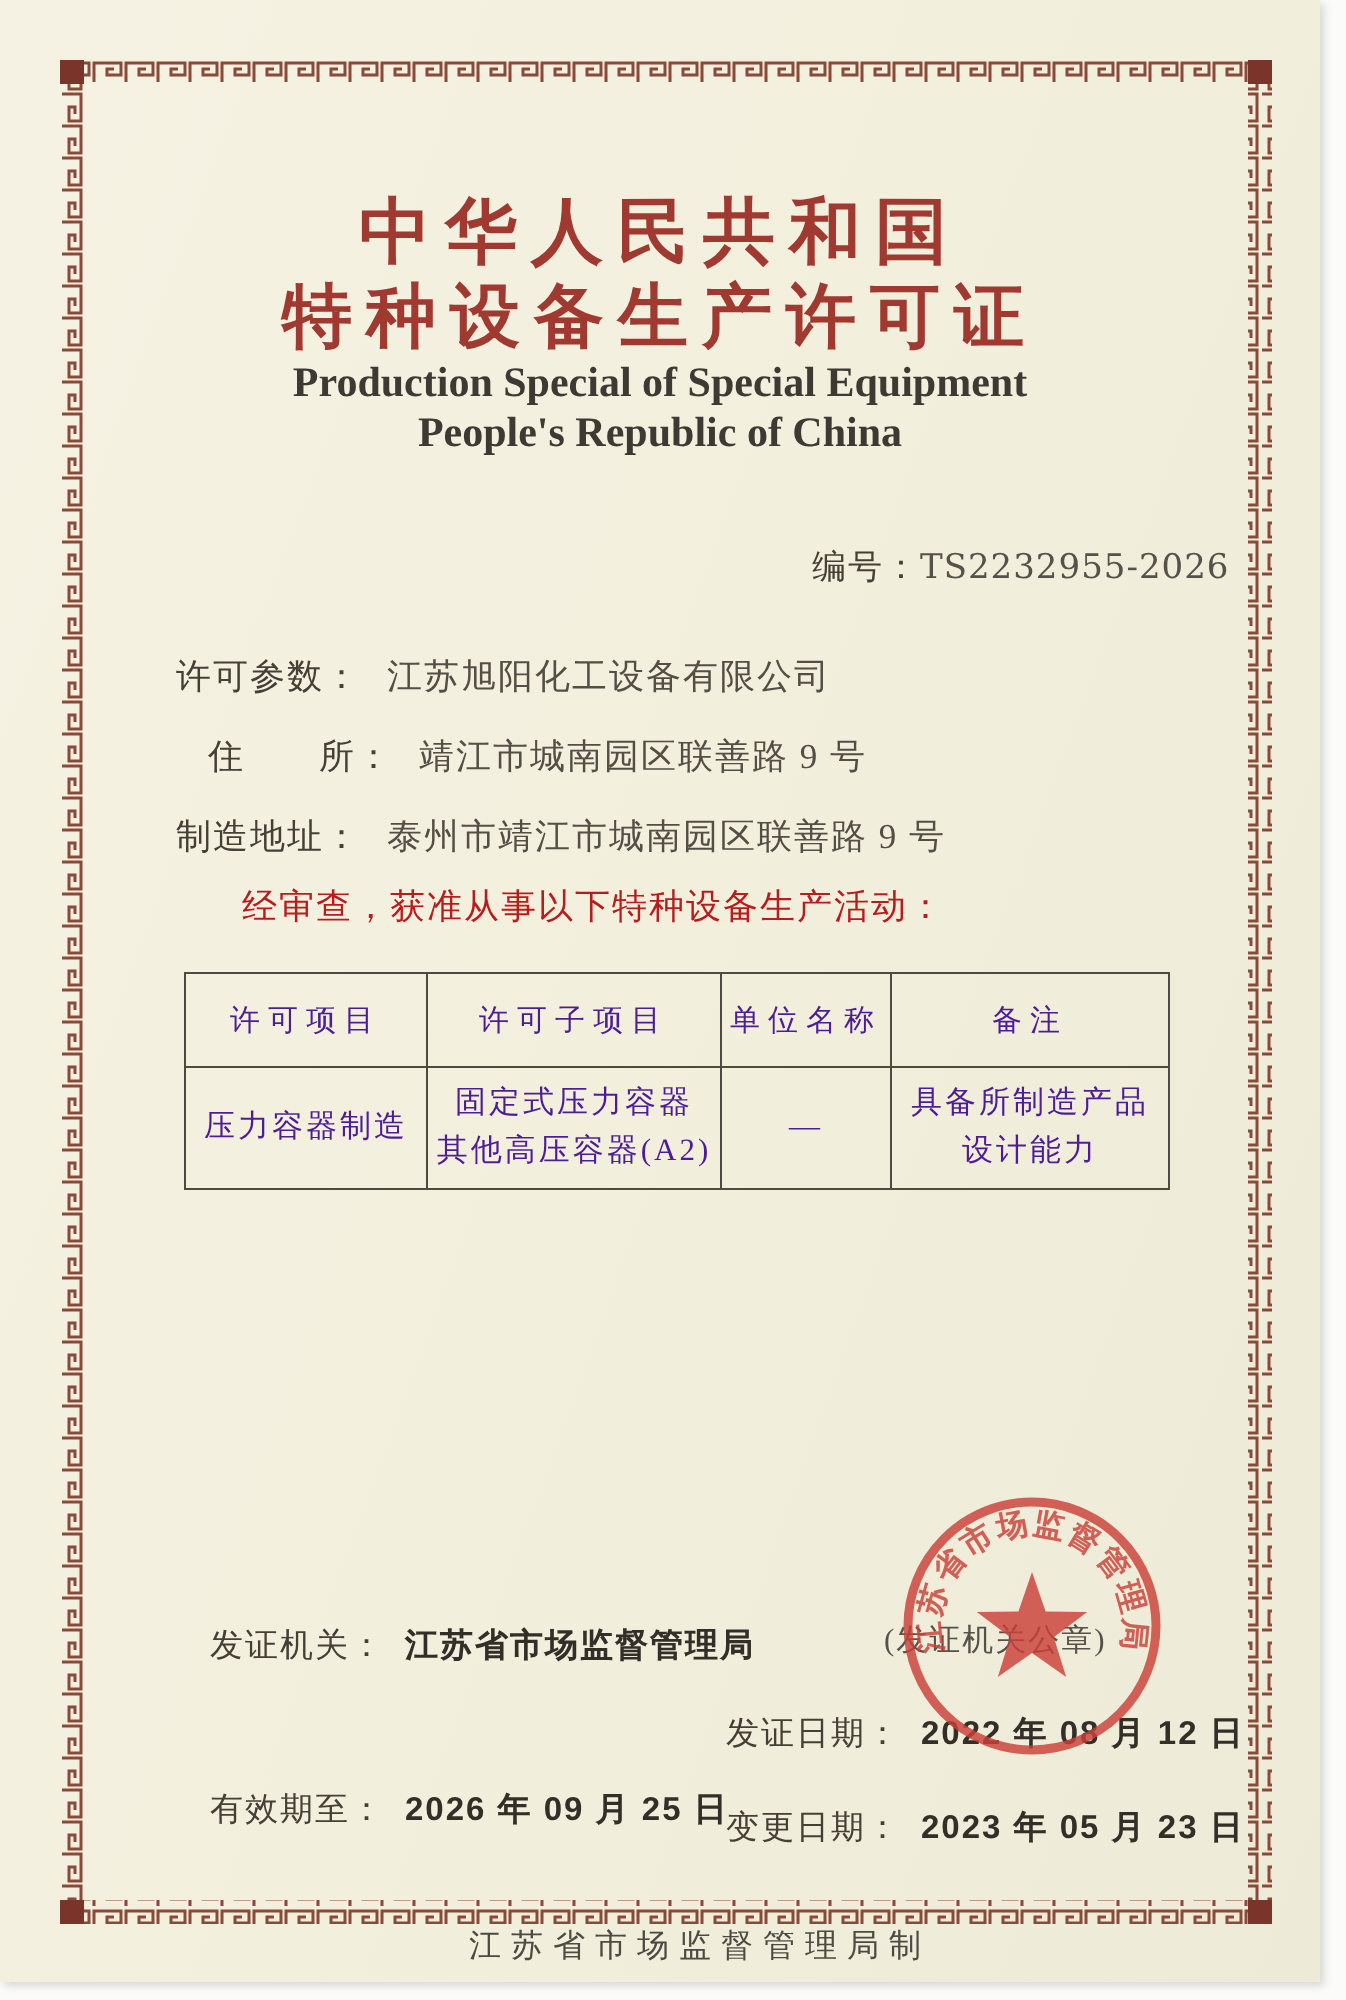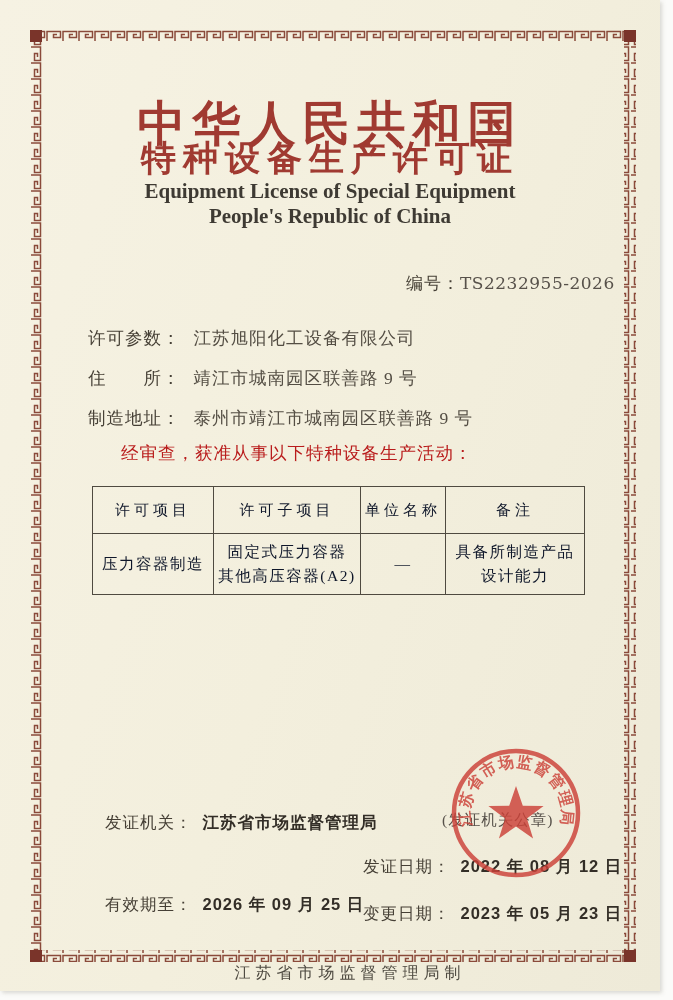--- a/index.html
+++ b/index.html
@@ -12,38 +12,38 @@
     position:absolute; left:0; top:0; width:660px; height:991px;
     background:linear-gradient(110deg,#f6f2e3 0%, #f3efdd 50%, #eeead8 100%);
     box-shadow:2px 2px 4px rgba(120,115,100,.25);
   }
   .abs { position:absolute; }
   .centered { left:0; width:660px; text-align:center; }
   .title-cn {
     font-weight:bold; color:#a03a31; letter-spacing:7px;
     font-family:"Liberation Serif","DejaVu Serif",serif;
   }
-  .title-cn1 { top:92px; font-size:48px; }
+  .title-cn1 { top:92px; font-size:36px; }
   .title-cn2 { top:135px; font-size:35px; }
   .title-en { font-weight:bold; color:#3e3a33; }
   .title-en1 { top:179px; font-size:21px; }
   .title-en2 { top:204px; font-size:21px; }
   .license-no { top:272px; left:406px; font-size:17px; color:#453f35; letter-spacing:1px; }
   .license-no .val { font-family:"DejaVu Serif",serif; color:#57514a; letter-spacing:.5px; }
   .field { font-size:17.5px; letter-spacing:1px; color:#453f35; left:88px; }
-  .f1 { top:326px; } .f2 { top:366px; } .f3 { top:406px; }
+  .f1 { top:326px; } .f2 { top:366px;margin-left:16px; } .f3 { top:406px; }
   .field .val { margin-left:13px; color:#544e44; }
   .statement { top:441px; left:121px; font-size:17.5px; letter-spacing:1px; color:#b91c1c; }
   table.lic {
     position:absolute; left:92px; top:486px; border-collapse:collapse;
     table-layout:fixed;
   }
   table.lic th, table.lic td {
     border:1.6px solid #4f4a40; text-align:center; vertical-align:middle;
-    color:#0f172a; white-space:pre-line;
+    color:#4c1d95; white-space:pre-line;
   }
   table.lic th { height:44px; font-size:15px; font-weight:normal; letter-spacing:4px; }
   table.lic td { height:58px; font-size:15.5px; letter-spacing:1.5px; line-height:1.55; }
   .row-line { font-size:16.5px; letter-spacing:1px; color:#453f35; }
   .row-line .val {
     margin-left:10px; font-family:"Liberation Sans","DejaVu Sans",sans-serif;
     font-weight:700; font-size:16.5px; color:#332e27; letter-spacing:1px;
   }
   .issuer { top:812px; left:105px; }
   .valid  { top:856px; left:105px;margin-top:38px; }
@@ -73,21 +73,21 @@
     <rect x="0" y="12" width="12" height="908" fill="url(#mv)"></rect>
     <rect x="594" y="12" width="12" height="908" fill="url(#mv)"></rect>
     <rect x="0" y="0" width="12" height="12" fill="#7a342a"></rect>
     <rect x="594" y="0" width="12" height="12" fill="#7a342a"></rect>
     <rect x="0" y="920" width="12" height="12" fill="#7a342a"></rect>
     <rect x="594" y="920" width="12" height="12" fill="#7a342a"></rect>
   </svg>
 
   <div class="abs centered title-cn title-cn1">中华人民共和国</div>
   <div class="abs centered title-cn title-cn2">特种设备生产许可证</div>
-  <div class="abs centered title-en title-en1">Equipment License of Special Equipment</div>
+  <div class="abs centered title-en title-en1">Production Special of Special Equipment</div>
   <div class="abs centered title-en title-en2">People's Republic of China</div>
 
   <div class="abs license-no">
     <span>编号：</span><span class="val">TS2232955-2026</span>
   </div>
 
   <div class="abs field f1">
     <span>许可参数：</span><span class="val">江苏旭阳化工设备有限公司</span>
   </div>
   <div class="abs field f2">

